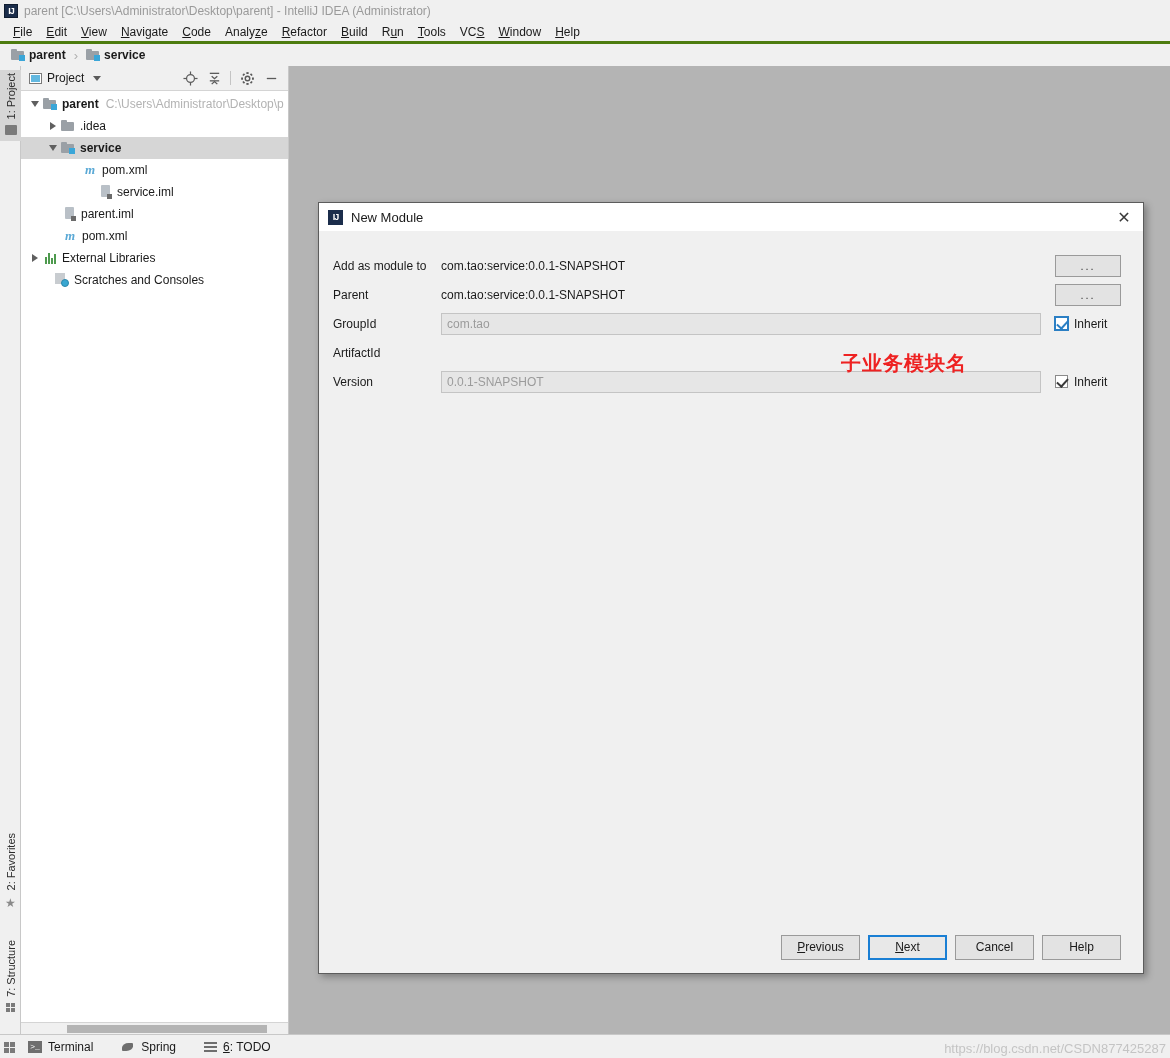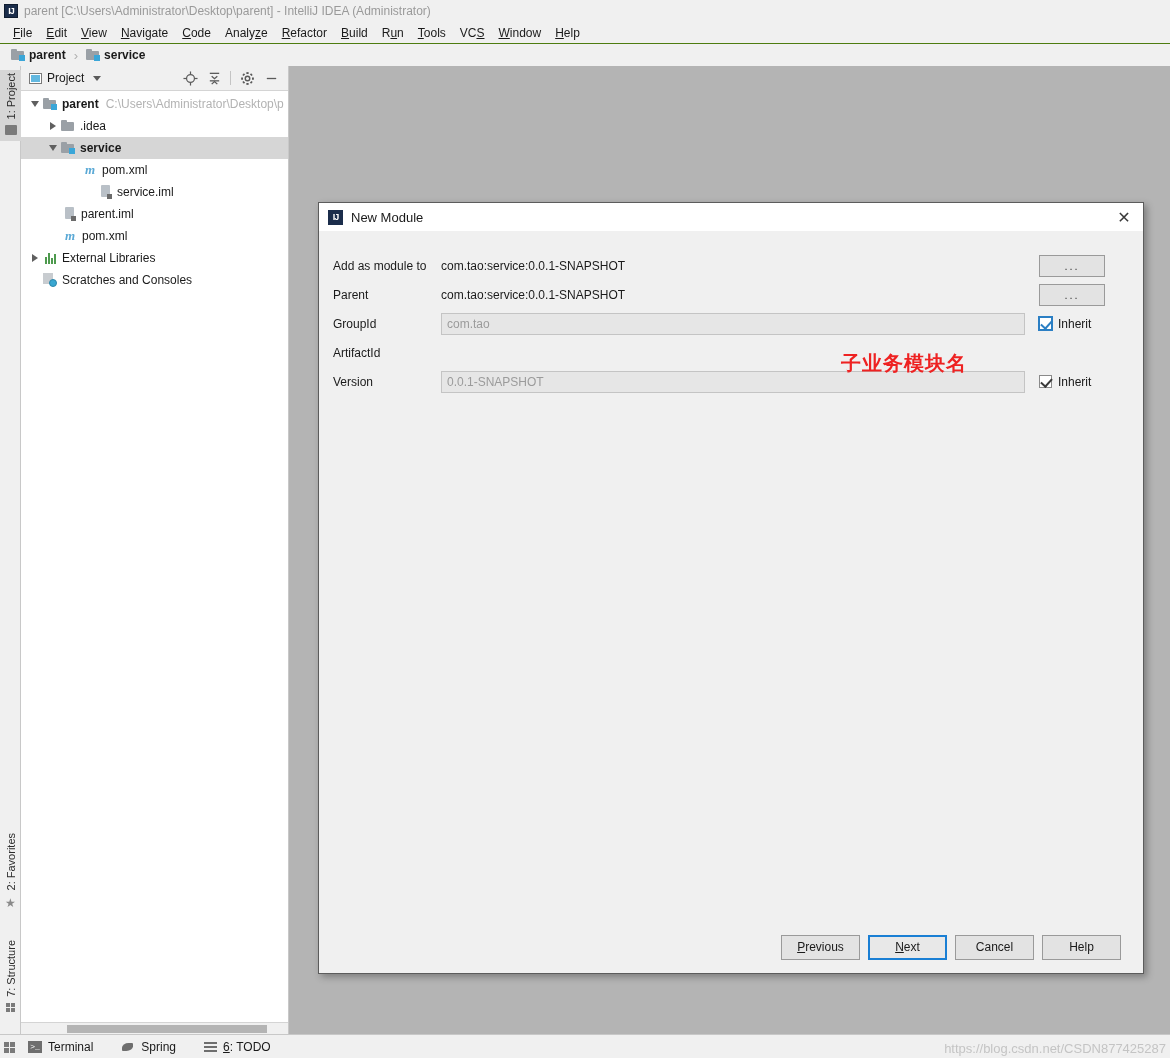--- a/index.html
+++ b/index.html
@@ -37,21 +37,21 @@
 
   
   #menubar {
     height: 22px;
     background: #f0f0f0;
     display: flex;
     align-items: center;
     padding-left: 6px;
     font-size: 12px;
     color: #1a1a1a;
-    border-bottom: 1px solid #4d7c0f;
+    border-bottom: 3px solid #4d7c0f;
   }
   #menubar .menu-item {
     padding: 2px 7px;
     cursor: default;
     white-space: nowrap;
   }
   .mn { text-decoration: underline; }
 
   
   #breadcrumb {
@@ -249,21 +249,21 @@
     margin-left: auto;
     width: 26px; height: 24px;
     display: flex; align-items: center; justify-content: center;
     font-size: 16px; color: #3a3a3a; cursor: default;
     font-family: "DejaVu Sans", sans-serif;
     font-weight: 300;
   }
 
   #dlg-body {
     flex: 1;
-    padding: 20px 38px 0 14px;
+    padding: 20px 22px 0 14px;
     position: relative;
   }
 
   .frow {
     display: flex;
     align-items: center;
     height: 29px;
     margin-bottom: 0px;
   }
   .flabel {
@@ -614,21 +614,21 @@
           </span>
         <span class="lib-icon">
             <i style="height:7px"></i>
             <i style="height:11px"></i>
             <i style="height:6px"></i>
             <i style="height:10px"></i>
           </span>
         <span class="tlabel">External Libraries</span>
       </div>
 
-      <div class="trow" style="padding-left:22px;">
+      <div class="trow" style="padding-left:34px;">
         <span class="scr-icon">
             <i class="pg"></i>
             <i class="cl"></i>
           </span>
         <span class="tlabel">Scratches and Consoles</span>
       </div>
     </div>
 
     <div id="proj-hscroll">
       <div class="thumb"></div>

